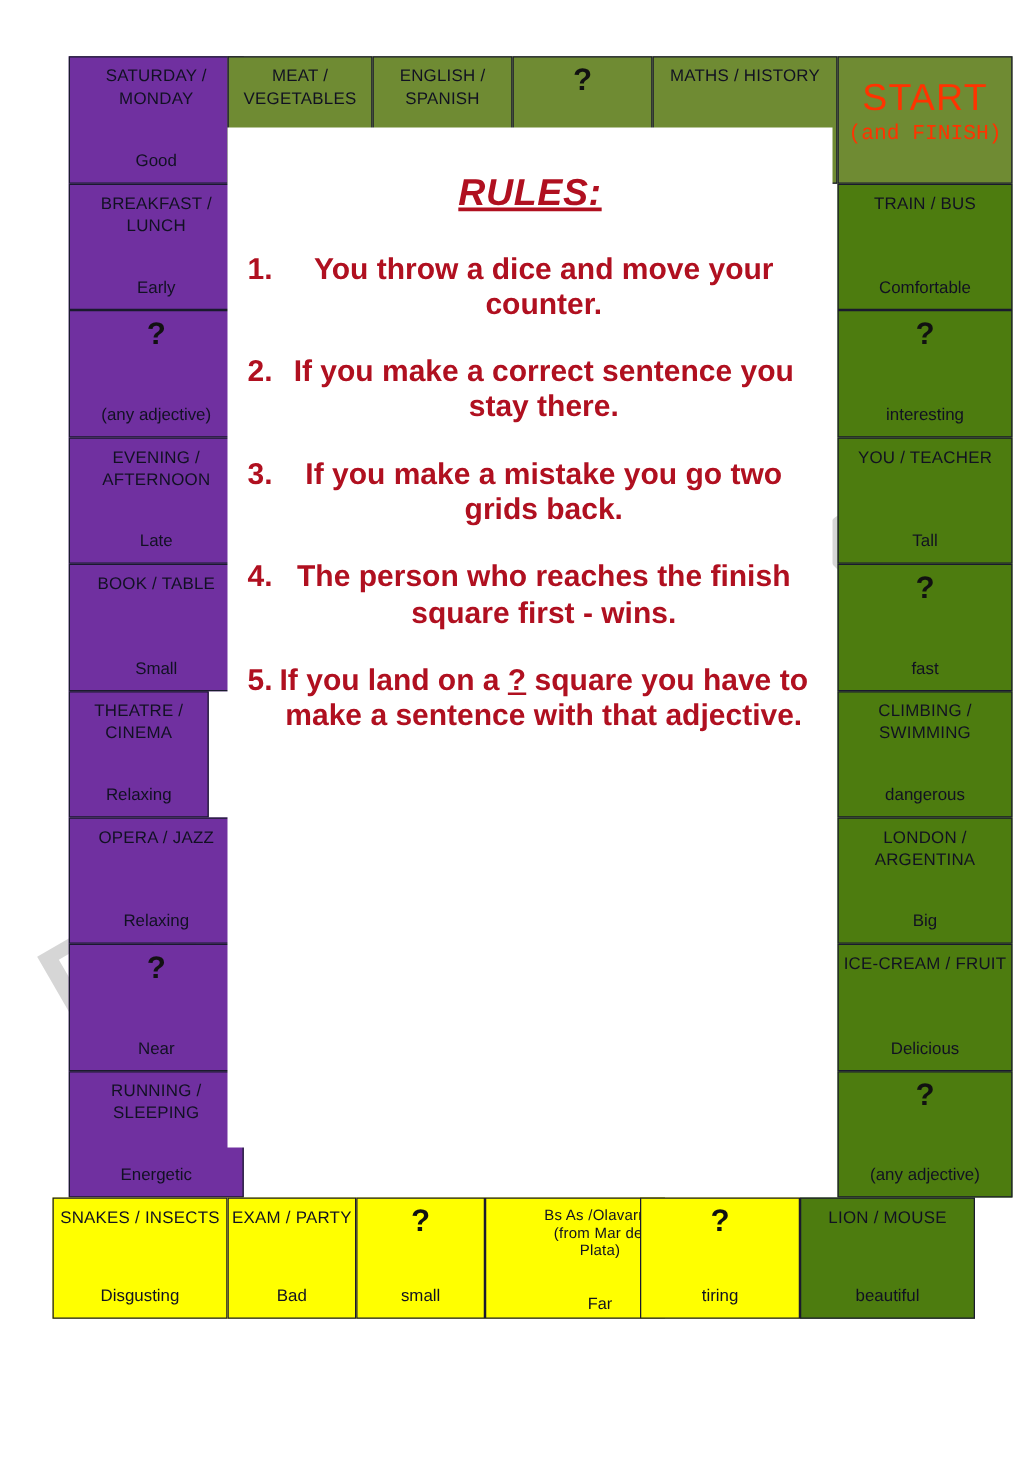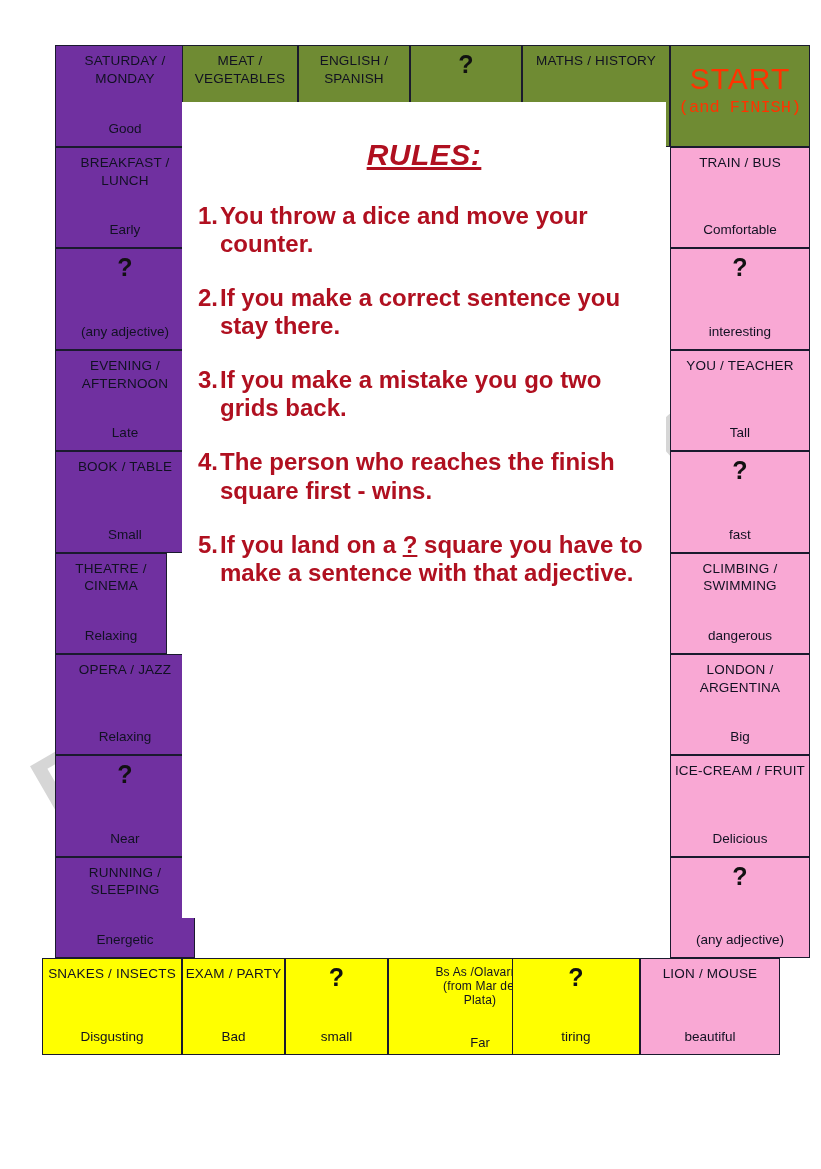--- a/index.html
+++ b/index.html
@@ -22,21 +22,21 @@
     box-sizing:border-box;
     border:1px solid #1a1a2e;
     display:flex;
     flex-direction:column;
     align-items:center;
     overflow:hidden;
     padding-top:6px;
   }
   .c-purple{background:#7030a0;margin-left:13px;}
   .c-green {background:#6f8b33;}
-  .c-orange{background:#f9a8d4;}
+  .c-orange{background:#4d7c0f;}
   .c-yellow{background:#ffff00;}
 
   .pair{
     font-size:13.5px;
     line-height:1.32;
     text-align:center;
     color:#111122;
     width:100%;
     letter-spacing:.2px;
   }
@@ -101,21 +101,21 @@
   }
   .rule{
     display:flex;
     color:#b01020;
     font-size:24px;
     font-weight:bold;
     line-height:1.17;
     margin:0 0 26px 0;
   }
   .rule .num{flex:0 0 auto;padding-right:2px;}
-  .rule .txt{flex:1 1 auto;}
+  .rule .txt{flex:1 1 auto;text-align:center;}
   .u{text-decoration:underline;}
 
   
   #watermark{
     position:absolute;
     left:0;top:0;width:821px;height:1169px;
     pointer-events:none;
     display:flex;align-items:center;justify-content:center;
   }
   #watermark span{

